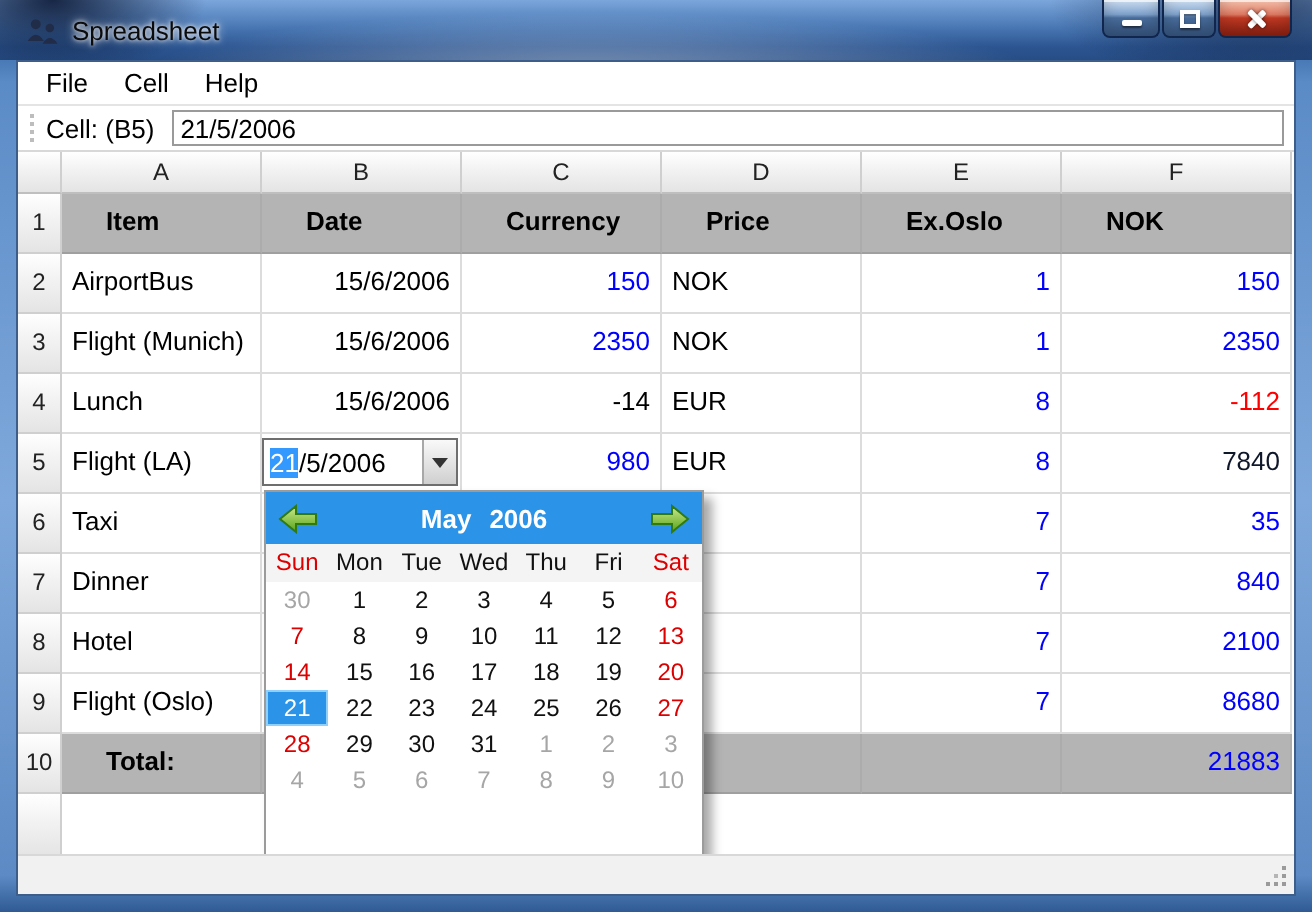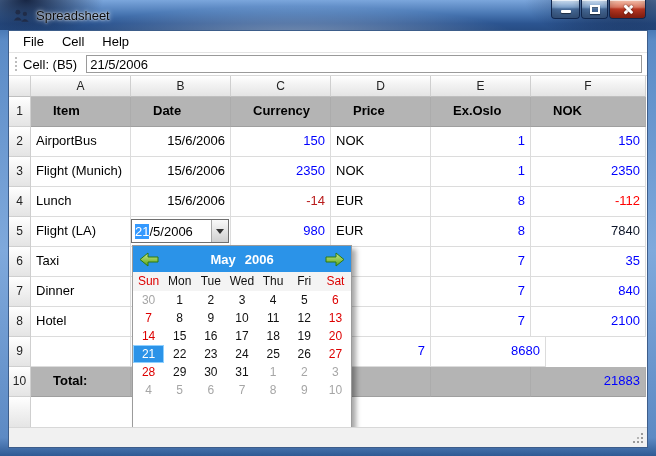--- a/index.html
+++ b/index.html
@@ -173,21 +173,21 @@
             <div class="cell right" style="width: 100px; flex: 0 0 100px;">15/6/2006</div>
             <div class="cell right" style="width: 100px; flex: 0 0 100px; color: rgb(0, 0, 255);">2350</div>
             <div class="cell" style="width: 100px; flex: 0 0 100px;">NOK</div>
             <div class="cell right" style="width: 100px; flex: 0 0 100px; color: rgb(0, 0, 255);">1</div>
             <div class="cell right" style="width: 115px; flex: 0 0 115px; color: rgb(0, 0, 255);">2350</div>
           </div>
           <div class="grow">
             <div class="rowhdr hdrbg">4</div>
             <div class="cell" style="width: 100px; flex: 0 0 100px;">Lunch</div>
             <div class="cell right" style="width: 100px; flex: 0 0 100px;">15/6/2006</div>
-            <div class="cell right" style="width: 100px; flex: 0 0 100px; color: #b91c1c;">-14</div>
+            <div class="cell right" style="width: 100px; flex: 0 0 100px; color: #000000;">-14</div>
             <div class="cell" style="width: 100px; flex: 0 0 100px;">EUR</div>
             <div class="cell right" style="width: 100px; flex: 0 0 100px; color: rgb(0, 0, 255);">8</div>
             <div class="cell right" style="width: 115px; flex: 0 0 115px; color: rgb(255, 0, 0);">-112</div>
           </div>
           <div class="grow">
             <div class="rowhdr hdrbg">5</div>
             <div class="cell" style="width: 100px; flex: 0 0 100px;">Flight (LA)</div>
             <div class="cell" style="width: 100px; flex: 0 0 100px;"></div>
             <div class="cell right" style="width: 100px; flex: 0 0 100px; color: rgb(0, 0, 255);">980</div>
             <div class="cell" style="width: 100px; flex: 0 0 100px;">EUR</div>
@@ -216,20 +216,21 @@
             <div class="rowhdr hdrbg">8</div>
             <div class="cell" style="width: 100px; flex: 0 0 100px;">Hotel</div>
             <div class="cell" style="width: 100px; flex: 0 0 100px;"></div>
             <div class="cell" style="width: 100px; flex: 0 0 100px;"></div>
             <div class="cell" style="width: 100px; flex: 0 0 100px;"></div>
             <div class="cell right" style="width: 100px; flex: 0 0 100px; color: rgb(0, 0, 255);">7</div>
             <div class="cell right" style="width: 115px; flex: 0 0 115px; color: rgb(0, 0, 255);">2100</div>
           </div>
           <div class="grow">
             <div class="rowhdr hdrbg">9</div>
+            <div class="cell" style="width: 100px; flex: 0 0 100px;">Flight (Oslo)</div>
             <div class="cell" style="width: 100px; flex: 0 0 100px;"></div>
             <div class="cell" style="width: 100px; flex: 0 0 100px;"></div>
             <div class="cell" style="width: 100px; flex: 0 0 100px;"></div>
             <div class="cell right" style="width: 100px; flex: 0 0 100px; color: rgb(0, 0, 255);">7</div>
             <div class="cell right" style="width: 115px; flex: 0 0 115px; color: rgb(0, 0, 255);">8680</div>
           </div>
           <div class="grow gray">
             <div class="rowhdr hdrbg">10</div>
             <div class="cell bold" style="width: 100px; flex: 0 0 100px;">Total:</div>
             <div class="cell" style="width: 100px; flex: 0 0 100px;"></div>

